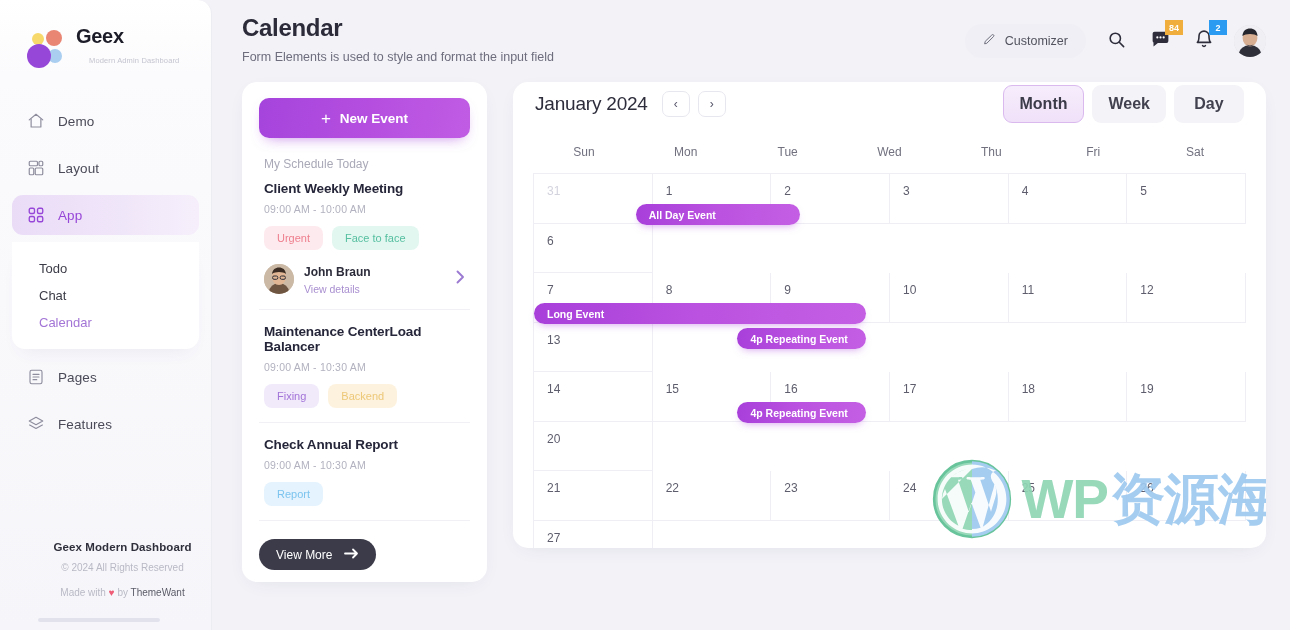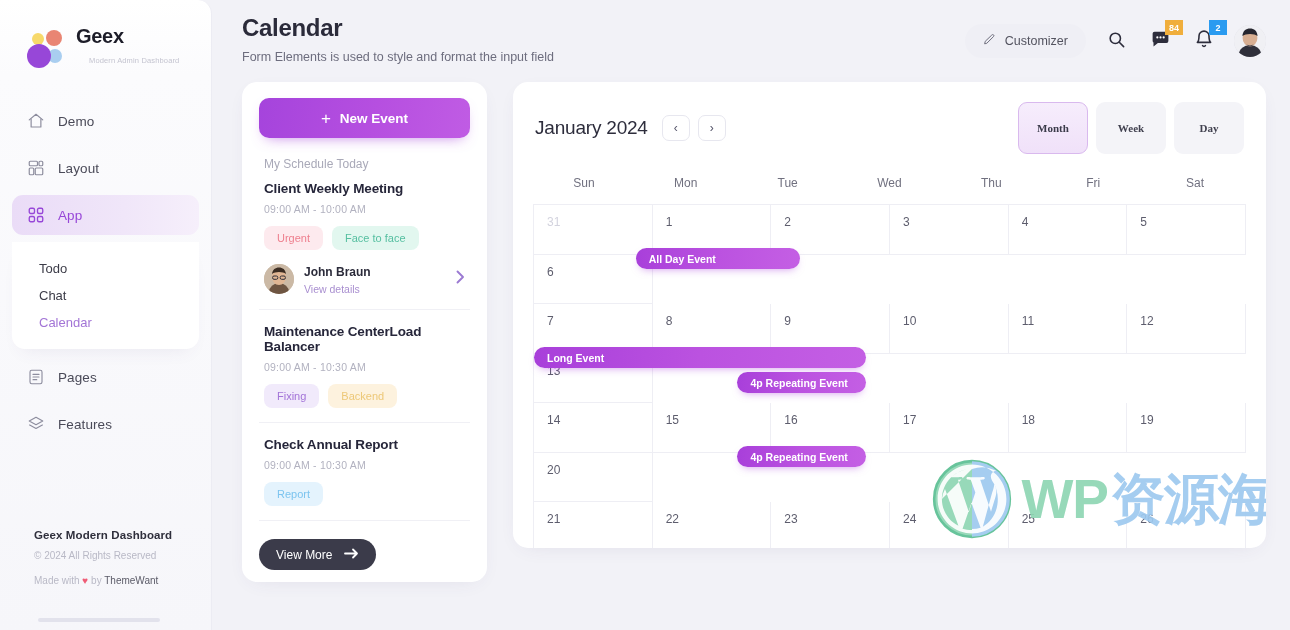--- a/index.html
+++ b/index.html
@@ -51,21 +51,21 @@
     margin: 2px 12px 8px 12px;
     background: #ffffff;
     border-radius: 0 0 13px 13px;
     padding: 13px 0 13px 0;
     box-shadow: 0 10px 18px -10px rgba(90,70,130,.10);
   }
   .sub-item { height: 27px; display: flex; align-items: center; padding: 0 0 0 27px; cursor: pointer; }
   .sub-item span { font-size: 13px; color: #3c3c48; }
   .sub-item.active span { color: #a375d6; }
 
-  .sidebar-foot { position: absolute; left: 0; bottom: 44px; width: 100%; padding-left: 34px; }
+  .sidebar-foot { position: absolute; left: 0; bottom: 32px; width: 100%; padding-left: 34px; text-align: center; }
   .sf-title { font-size: 11.5px; font-weight: 700; color: #2f2f3c; letter-spacing: .1px; }
   .sf-copy  { font-size: 10px; color: #b9b9c6; margin-top: 9px; }
   .sf-made  { font-size: 10px; color: #b9b9c6; margin-top: 14px; }
   .sf-made b { color: #5b5b68; font-weight: 400; }
   .sf-made .hrt { color: #ef5c76; }
   .side-scroll {
     position: absolute; left: 38px; bottom: 8px; width: 122px; height: 4px;
     background: #e2e2ec; border-radius: 3px;
   }
 
@@ -138,53 +138,53 @@
   .view-more {
     display: inline-flex; align-items: center; gap: 12px;
     background: #3b3b4a; color: #fff; font-size: 12px; font-weight: 400;
     border-radius: 19px; height: 31px; padding: 0 17px; margin-top: 4px; cursor: pointer;
   }
 
   
   .cal-card {
     flex: 1 1 auto;
     background: #fff; border-radius: 15px;
-    padding: 20px 14px 14px 14px;
+    padding: 3px 14px 14px 14px;
     box-shadow: 0 5px 22px -10px rgba(70,60,110,.14);
     height: 466px; overflow: hidden; position: relative;
   }
   .cal-head { display: flex; align-items: center; padding: 0 8px; }
   .cal-month { font-size: 19px; font-weight: 400; color: #2d2d3c; letter-spacing: -.2px; }
   .navbtns { display: flex; gap: 8px; margin-left: 14px; }
   .navbtn {
     width: 28px; height: 26px; border: 1px solid #e7e7ef; border-radius: 7px;
     background: #fff; color: #55556a; font-size: 12px;
     display: flex; align-items: center; justify-content: center; cursor: pointer;
   }
   .viewbtns { margin-left: auto; display: flex; gap: 8px; }
   .viewbtn {
-    height: 52px; min-width: 70px; padding: 0 16px;
+    height: 38px; min-width: 70px; padding: 0 16px;
     border-radius: 9px; background: #f4f4f8; color: #41414f;
-    font-size: 11px; font-weight: 700;
-    display: flex; align-items: center; justify-content: center; cursor: pointer; font-family: Liberation Serif, serif;
+    font-size: 16px; font-weight: 700;
+    display: flex; align-items: center; justify-content: center; cursor: pointer;
   }
   .viewbtn.active {
     background: linear-gradient(180deg,#f6edfc 0%,#f0e1f9 100%);
     border: 1px solid #d9b9ee; color: #3b3b4a;
   }
 
   .dow-row { display: grid; grid-template-columns: repeat(7,1fr); margin-top: 22px; padding: 0 6px; }
   .dow { text-align: center; font-size: 12px; color: #70707f; padding-bottom: 14px; }
 
   .grid { border-top: 1px solid #eeeef4; border-left: 1px solid #eeeef4; margin: 0 6px; }
   .wk { display: grid; grid-template-columns: repeat(6,1fr); position: relative; height: 99px; }
   .cell { border-right: 1px solid #eeeef4; border-bottom: 1px solid #eeeef4; position: relative; }
   .daynum { position: absolute; top: 10px; left: 13px; font-size: 12px; color: #5d5d6d; }
   .cell.dim .daynum { color: #d3d3de; }
-  .wk-events { position: absolute; left: 0; top: 43px; width: 100%; height: 60px; pointer-events: none; }
+  .wk-events { position: absolute; left: 0; top: 30px; width: 100%; height: 60px; pointer-events: none; }
   .evbar {
     position: absolute; height: 21px; border-radius: 11px;
     background: linear-gradient(95deg,#a83fda 0%,#bb52e0 50%,#c45fe4 100%);
     color: #fff; font-size: 10.5px; font-weight: 700;
     display: flex; align-items: center; padding-left: 13px;
     box-shadow: 0 4px 9px -4px rgba(168,63,218,.55);
     pointer-events: auto; cursor: pointer; white-space: nowrap; overflow: hidden;
   }
 
   .watermark {

